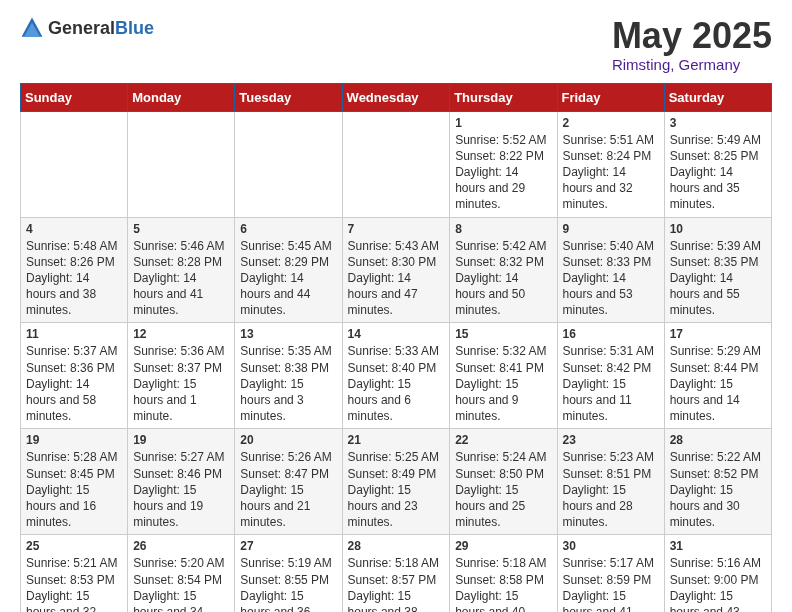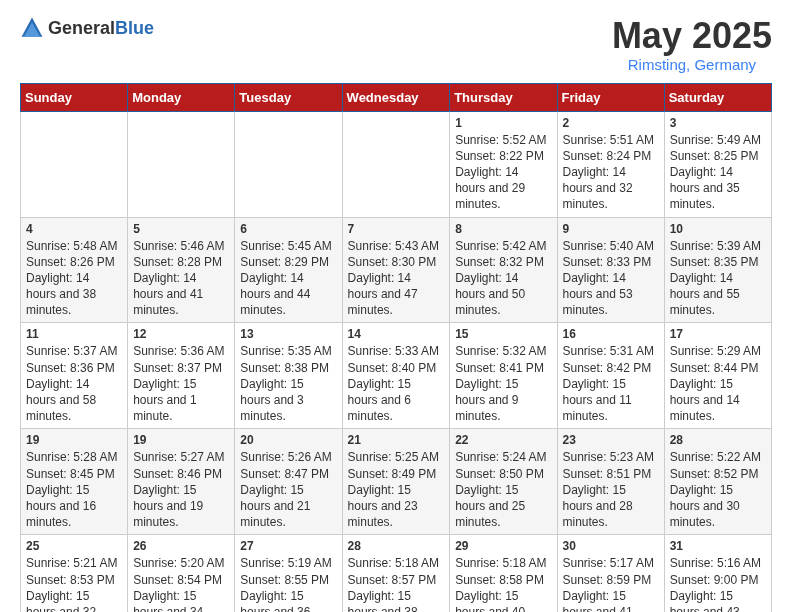--- a/index.html
+++ b/index.html
@@ -32,31 +32,31 @@
     .logo-text-blue {
       font-size: 18px;
       font-weight: bold;
       color: #2a6db5;
     }
     .logo-icon {
       width: 24px;
       height: 24px;
     }
     .title-block {
-      text-align: center;
+      text-align: left;
     }
     .month-title {
       font-size: 36px;
       font-weight: bold;
       color: #333;
       line-height: 1.1;
     }
     .subtitle {
       font-size: 15px;
-      color: #3b82f6;
+      color: #4c1d95;
     }
     .calendar {
       width: 100%;
       border-collapse: collapse;
       border: 1px solid #ccc;
     }
     .calendar th {
       background-color: #b91c1c;
       color: #fff;
       font-size: 13px;

